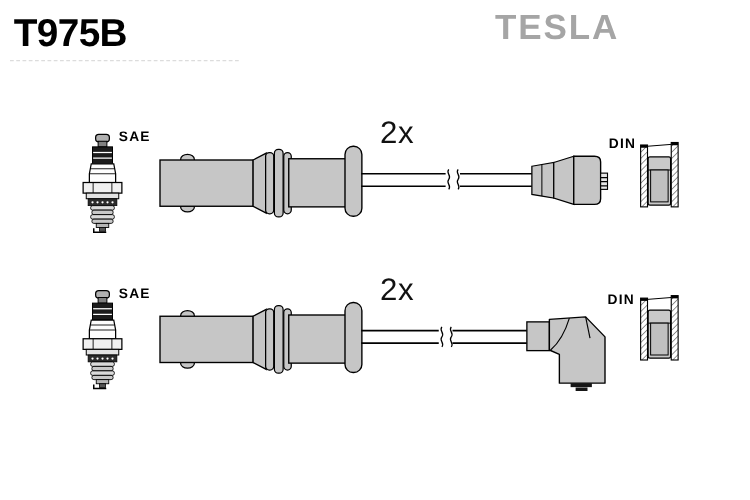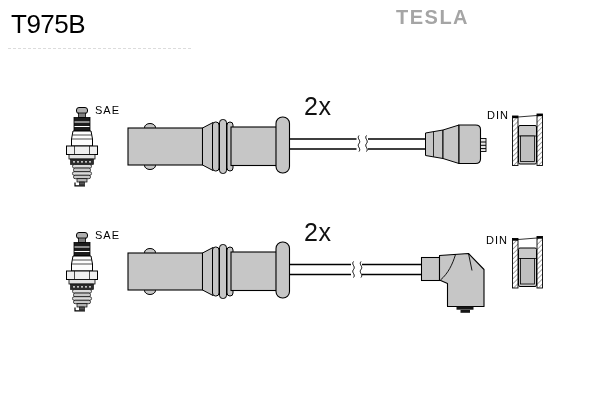--- a/index.html
+++ b/index.html
@@ -1,25 +1,25 @@
 <!DOCTYPE html>
 <html><head>
 <meta charset="utf-8">
 <style>
   html,body{margin:0;padding:0;background:#fff;}
   #canvas{
     position:relative;width:600px;height:400px;background:#ffffff;
     font-family:"Liberation Sans",sans-serif;overflow:hidden;
   }
   .abs{position:absolute;}
-  #part-number{left:11px;top:9px;font-size:26px;font-weight:normal;color:#000;letter-spacing:-0.5px;}
+  #part-number{left:11px;top:9px;font-size:31px;font-weight:bold;color:#000;letter-spacing:-0.5px;}
   #subtitle{left:12px;top:35px;font-size:9px;color:#000;letter-spacing:0.2px;white-space:pre;}
-  #brand{left:396px;top:6px;font-size:20px;font-weight:bold;color:#a5a5a5;letter-spacing:1.5px;}
+  #brand{left:396px;top:6px;font-size:28px;font-weight:bold;color:#a5a5a5;letter-spacing:1.5px;}
   #header-rule{left:8px;top:48px;width:183px;height:0;border-top:1px dashed #dcdcdc;}
-  .small-label{font-size:11px;font-weight:normal;color:#000;letter-spacing:1px;}
+  .small-label{font-size:11px;font-weight:bold;color:#000;letter-spacing:1px;}
   .qty-label{font-size:25px;font-weight:400;color:#111;letter-spacing:0.5px;margin-left:12px;}
   #sae-label-1{left:95px;top:104px;}
   #din-label-1{left:487px;top:109px;}
   #qty-label-1{left:292px;top:92px;}
   #sae-label-2{left:95px;top:229px;}
   #din-label-2{left:486px;top:234px;}
   #qty-label-2{left:292px;top:218px;}
   svg{position:absolute;left:0;top:0;}
 </style>
 </head>

